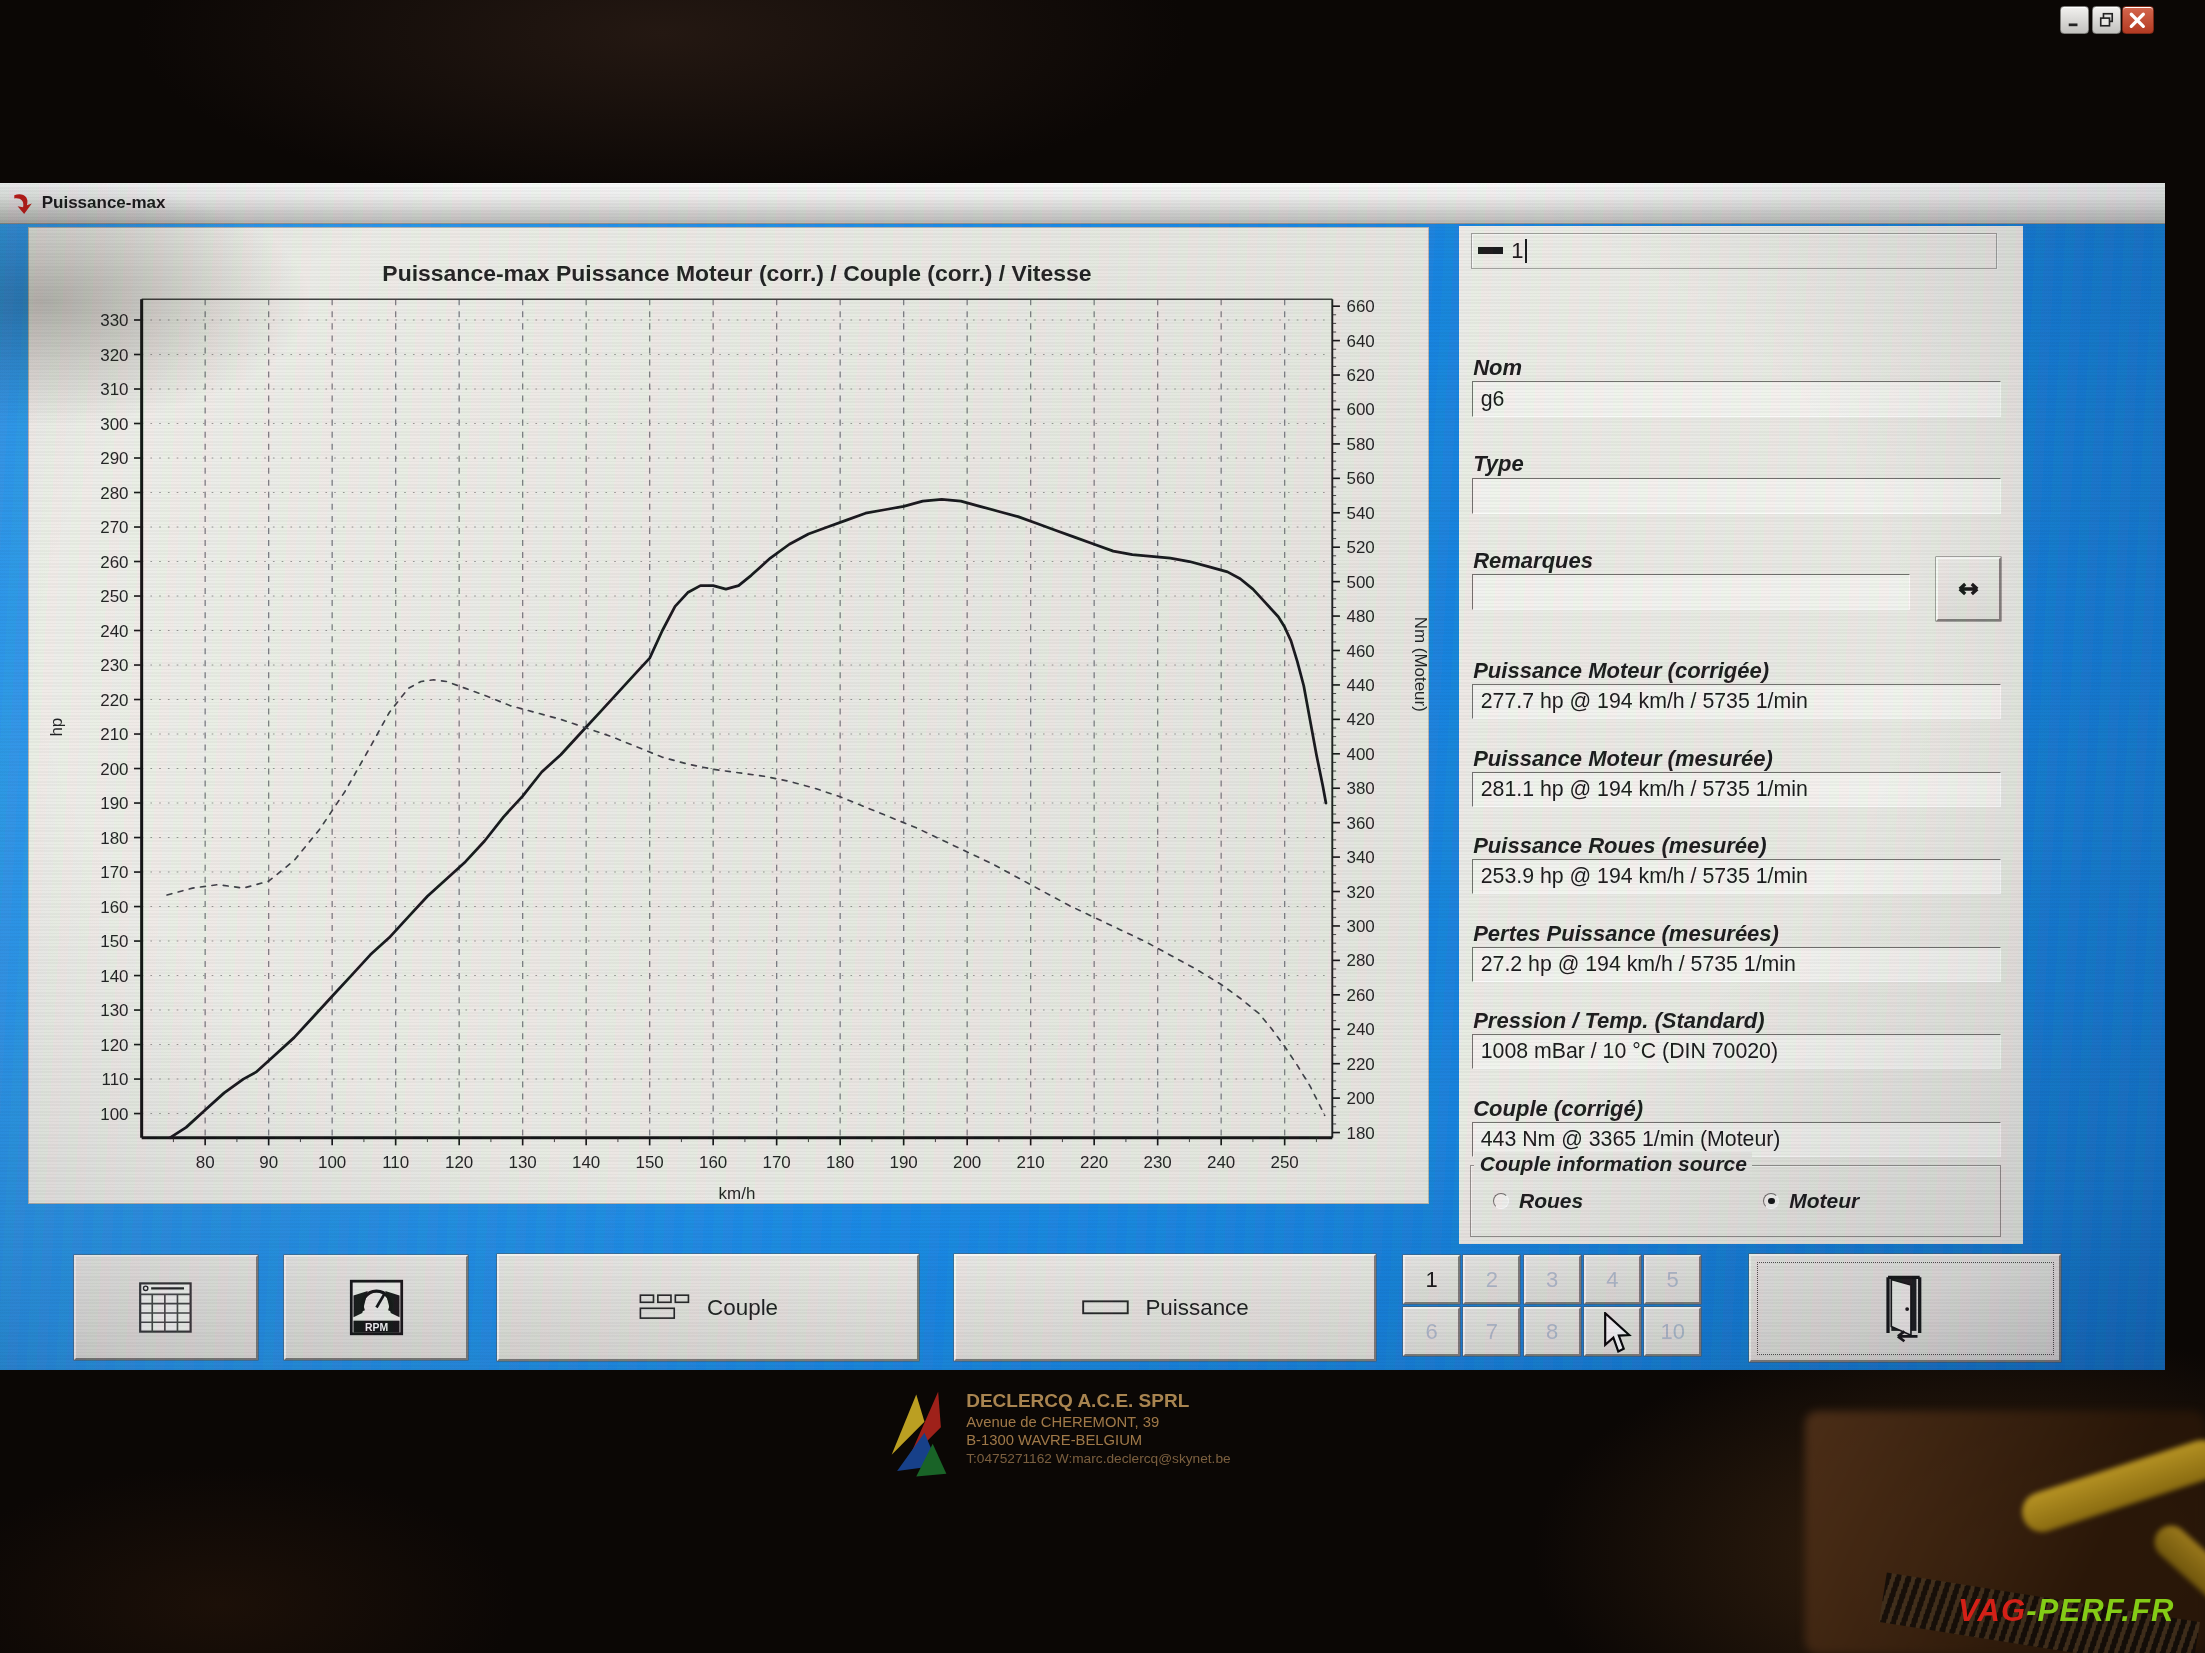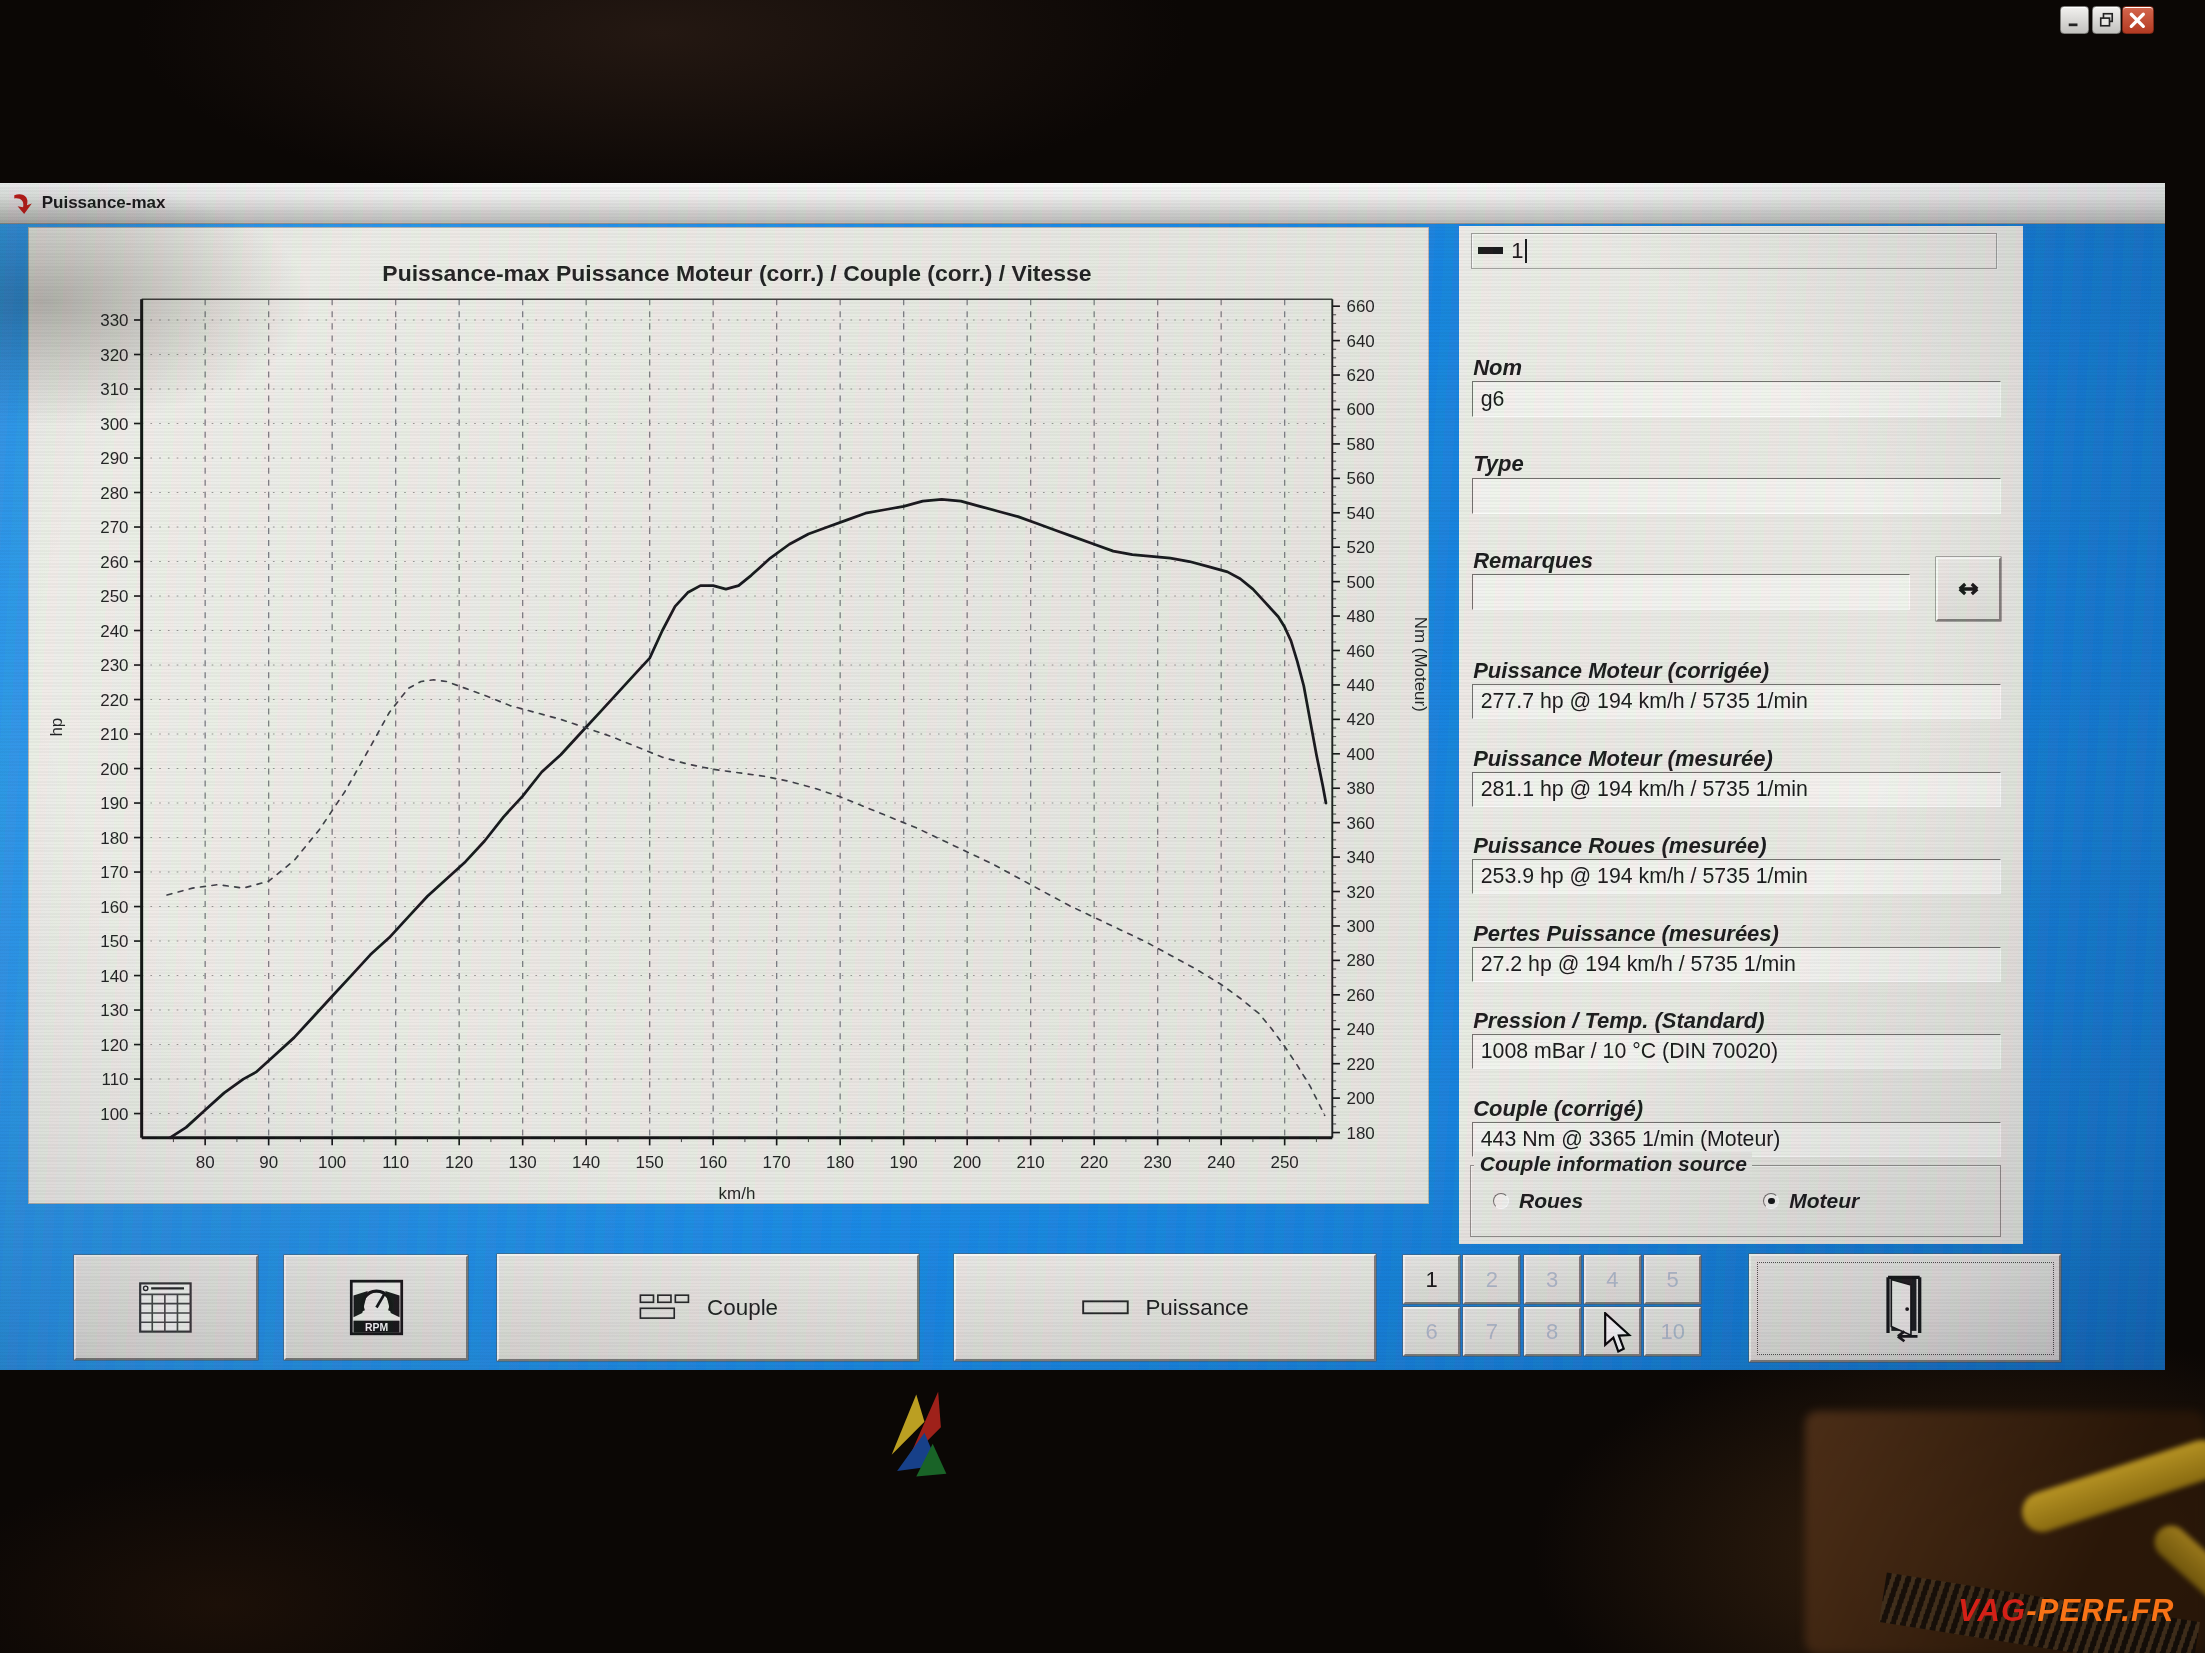--- a/index.html
+++ b/index.html
@@ -92,21 +92,21 @@
   .desk{left:1805px;top:1411px;width:400px;height:243px;border-radius:13px;filter:blur(4.4px);
     background:linear-gradient(115deg,#54331a,#2a1708 70%);opacity:.85;}
   .cable1{left:2018px;top:1466px;width:208px;height:40px;border-radius:22px;filter:blur(2.7px);
     background:linear-gradient(#d8b12a,#a07f12);transform:rotate(-18deg);opacity:.8;}
   .cable2{left:2144px;top:1553px;width:115px;height:33px;border-radius:16.4px;filter:blur(2.7px);
     background:linear-gradient(#caa224,#8d700e);transform:rotate(42deg);opacity:.7;}
   .ribbon{left:1881px;top:1597px;width:317px;height:50px;transform:rotate(9deg);opacity:.8;filter:blur(0.5px);
     background:repeating-linear-gradient(100deg,#0f0b08 0 5.5px,#43321f 5.5px 9.8px);}
   .watermark{left:1958px;top:1593px;font-size:31px;font-style:italic;font-weight:900;letter-spacing:1.1px;white-space:nowrap;}
   .watermark .w1{color:#d42017;}
-  .watermark .w2{color:#f97316;}
+  .watermark .w2{color:#84cc16;}
 </style>
 </head>
 <body>
 
 <div class="abs screen-bg"></div>
 
 <div class="abs titlebar">
   <svg width="23" height="23" viewBox="0 0 42 42" style="margin-left:11px">
     <path d="M6 6 C22 0 34 10 29 24 L38 21 L24 40 L12 26 L22 28 C25 16 16 10 6 12 Z" fill="#c01510"></path>
   </svg>
@@ -545,18 +545,24 @@
 <div class="abs cable2"></div>
 <div class="abs ribbon"></div>
 
 <div class="abs sticker">
   <svg width="66" height="93" viewBox="0 0 120 170" style="opacity:.8">
     <polygon points="10,120 55,10 70,60" fill="#e8c52a"></polygon>
     <polygon points="40,130 95,5 100,70" fill="#c42820"></polygon>
     <polygon points="20,150 70,80 95,140" fill="#1b4faa"></polygon>
     <polygon points="55,160 85,100 110,155" fill="#1d7a30"></polygon>
   </svg>
+  <div class="txt">
+    <div class="st1">DECLERCQ A.C.E. SPRL</div>
+    <div class="st2">Avenue de CHEREMONT, 39</div>
+    <div class="st3">B-1300 WAVRE-BELGIUM</div>
+    <div class="st4">T:0475271162 W:marc.declercq@skynet.be</div>
+  </div>
 </div>
 
 <div class="abs watermark">
   <span class="w1">VAG</span><span class="w2">-PERF.FR</span>
 </div>
 
 
 </body></html>

